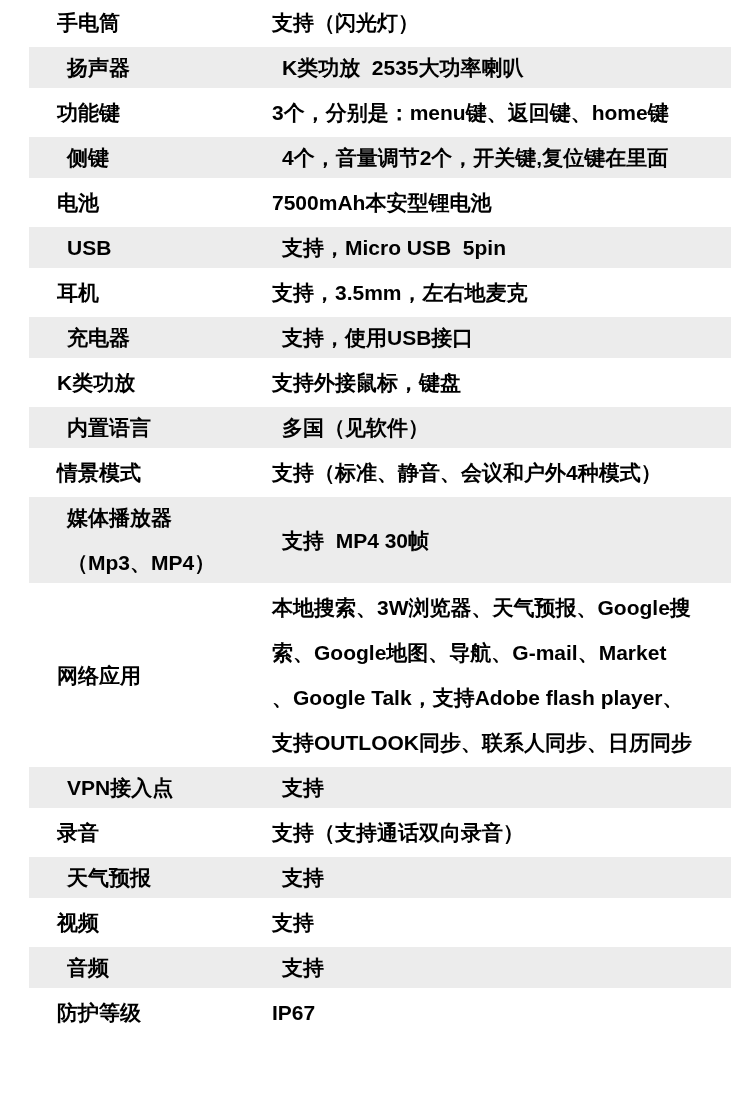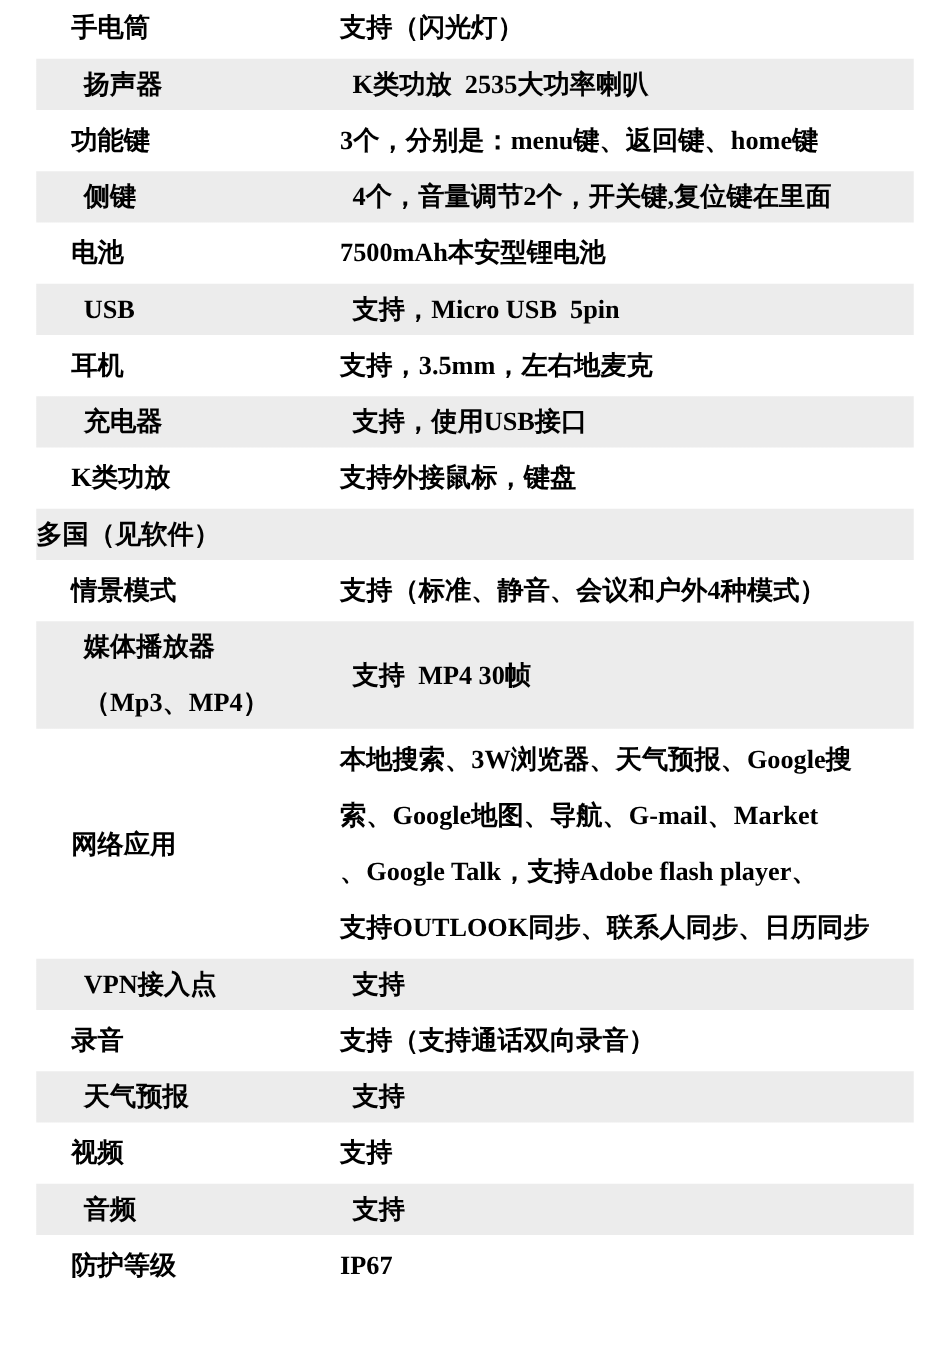--- a/index.html
+++ b/index.html
@@ -17,21 +17,20 @@
     overflow: hidden;
     font-family: "Liberation Sans", sans-serif;
     font-weight: 700;
     color: var(--text);
   }
   .spec-table {
     margin-left: 19px;
     width: 712px;
     font-size: 21px;
     line-height: 45px;
-    font-family: Liberation Serif, serif;
   }
   .row {
     display: flex;
     align-items: center;
     min-height: 45px;
   }
   
   .row.shaded {
     background-image: linear-gradient(var(--stripe), var(--stripe));
     background-repeat: no-repeat;
@@ -93,20 +92,21 @@
     <div class="cell cell-label">充电器</div>
     <div class="cell cell-value">支持，使用USB接口</div>
   </div>
 
   <div class="row">
     <div class="cell cell-label">K类功放</div>
     <div class="cell cell-value">支持外接鼠标，键盘</div>
   </div>
 
   <div class="row shaded">
+    <div class="cell cell-label">内置语言</div>
     <div class="cell cell-value">多国（见软件）</div>
   </div>
 
   <div class="row">
     <div class="cell cell-label">情景模式</div>
     <div class="cell cell-value">支持（标准、静音、会议和户外4种模式）</div>
   </div>
 
   <div class="row shaded">
     <div class="cell cell-label">媒体播放器

